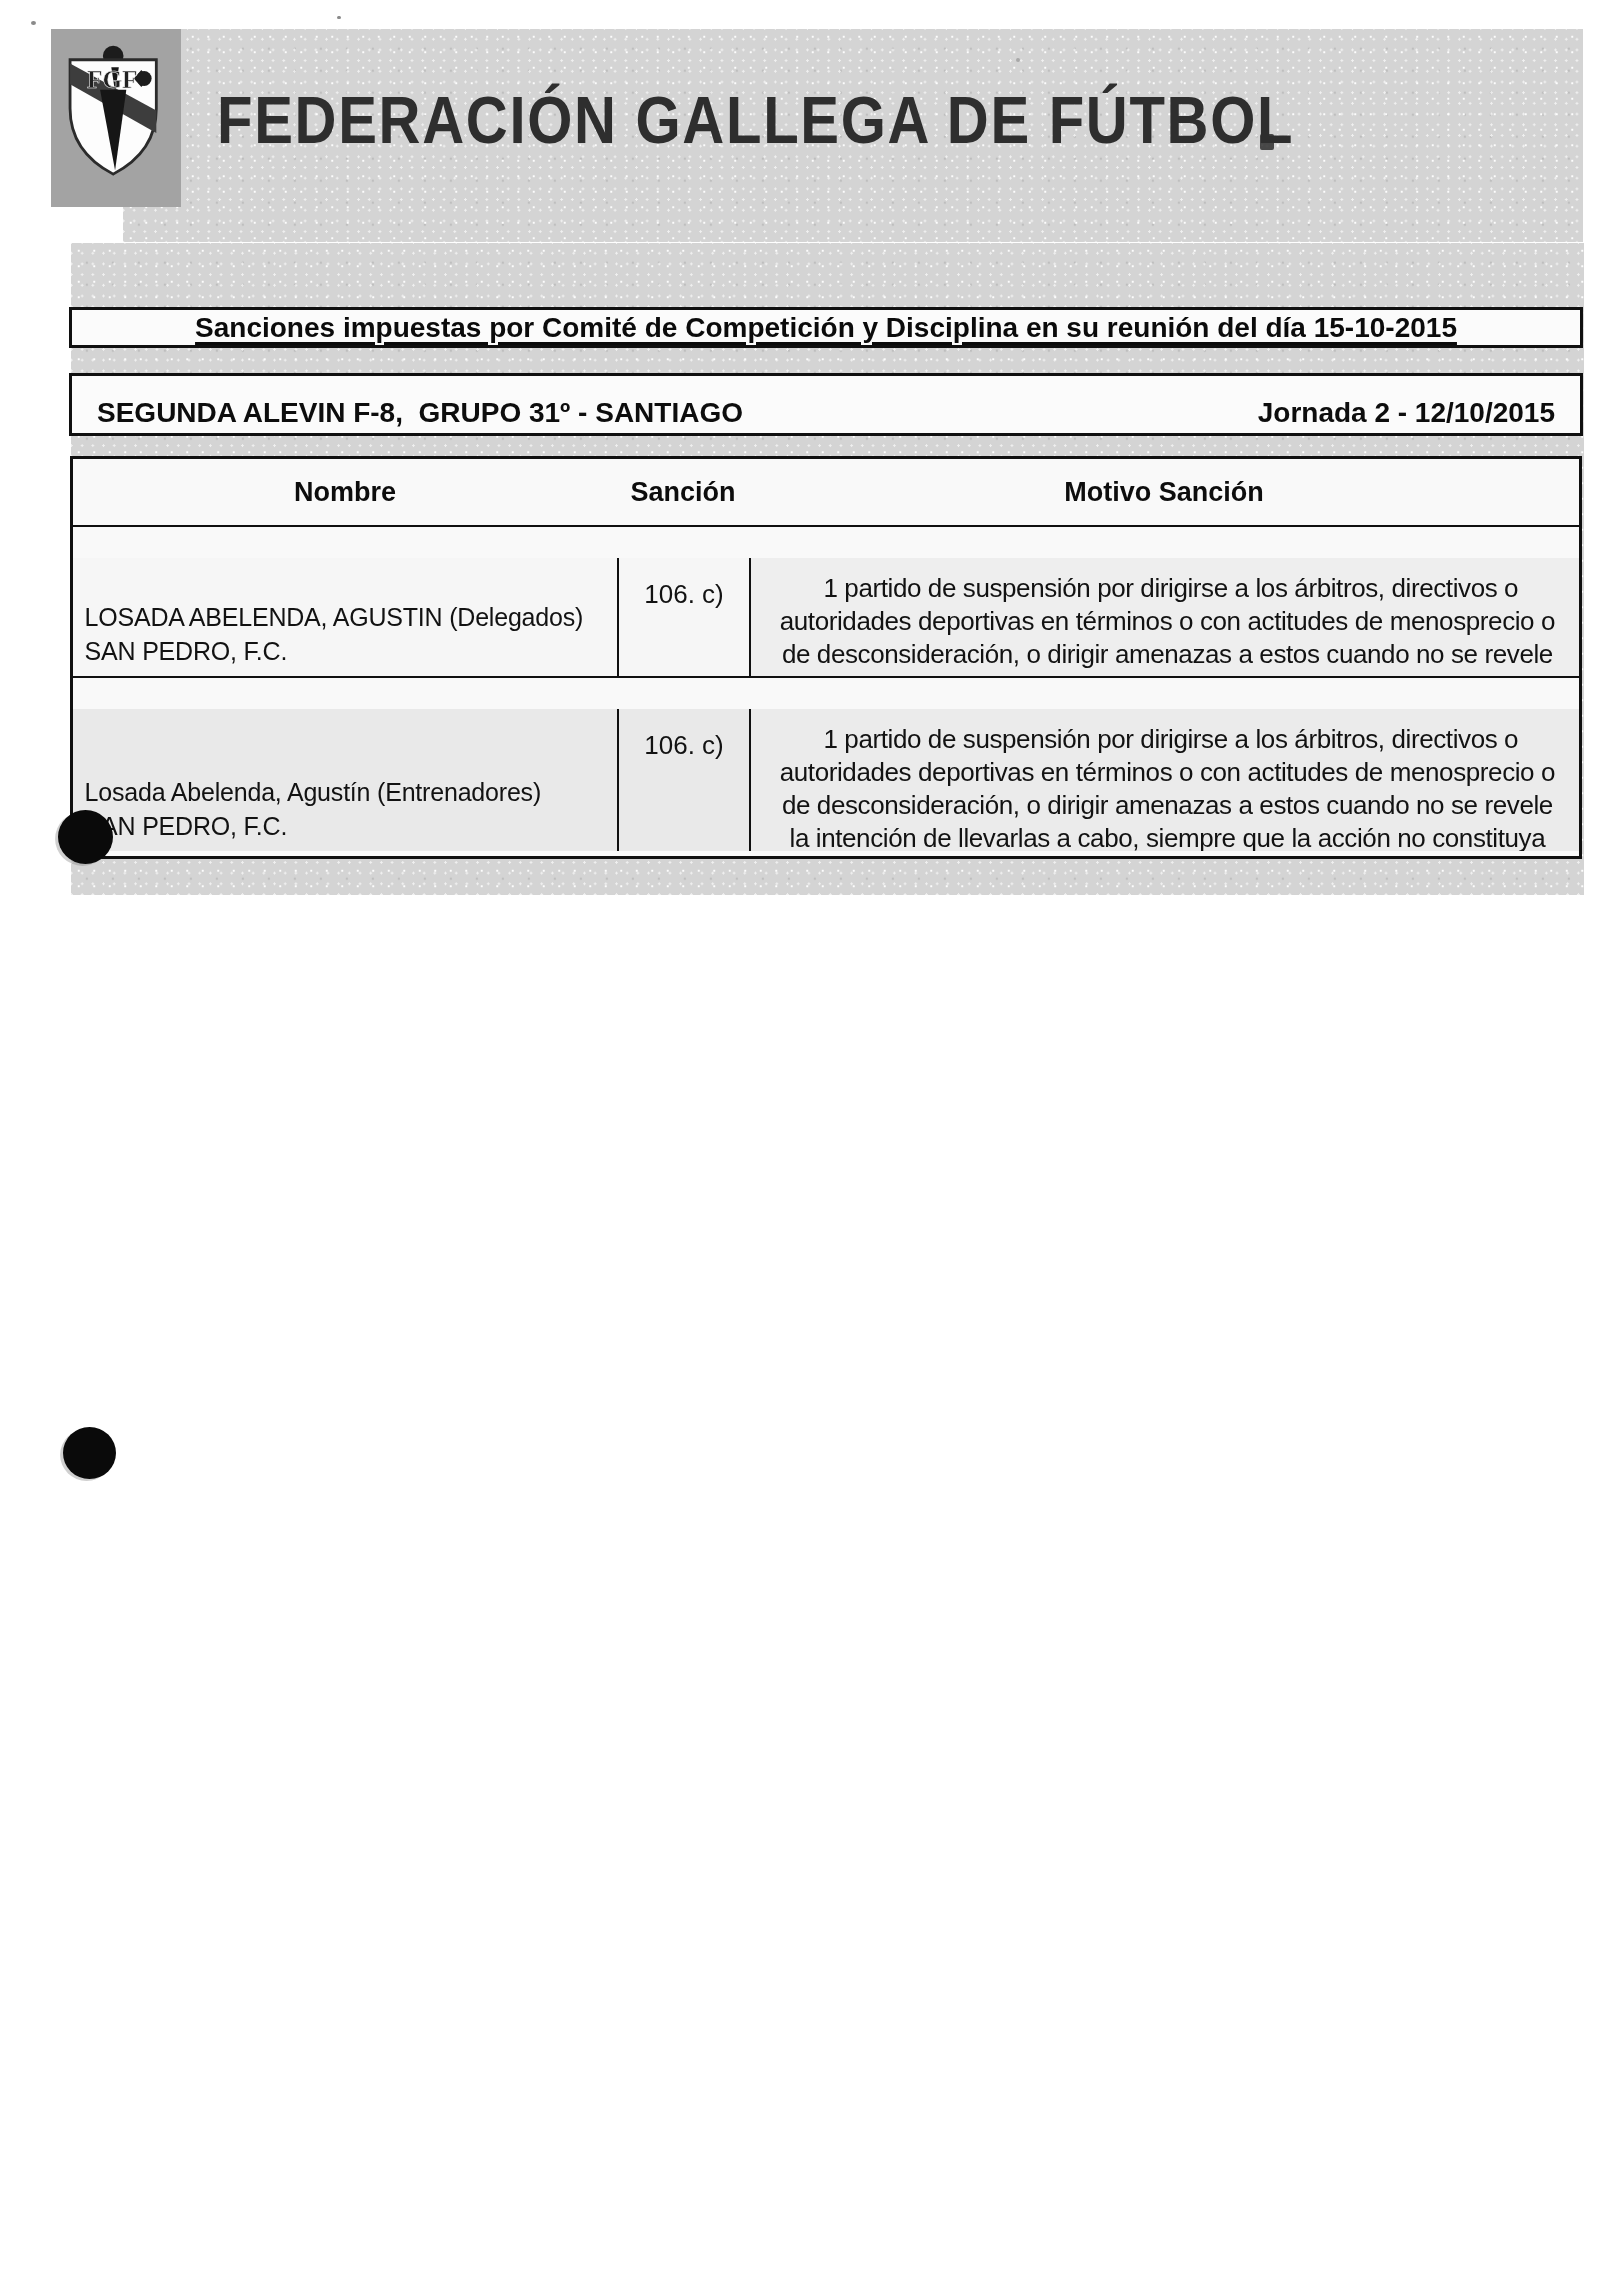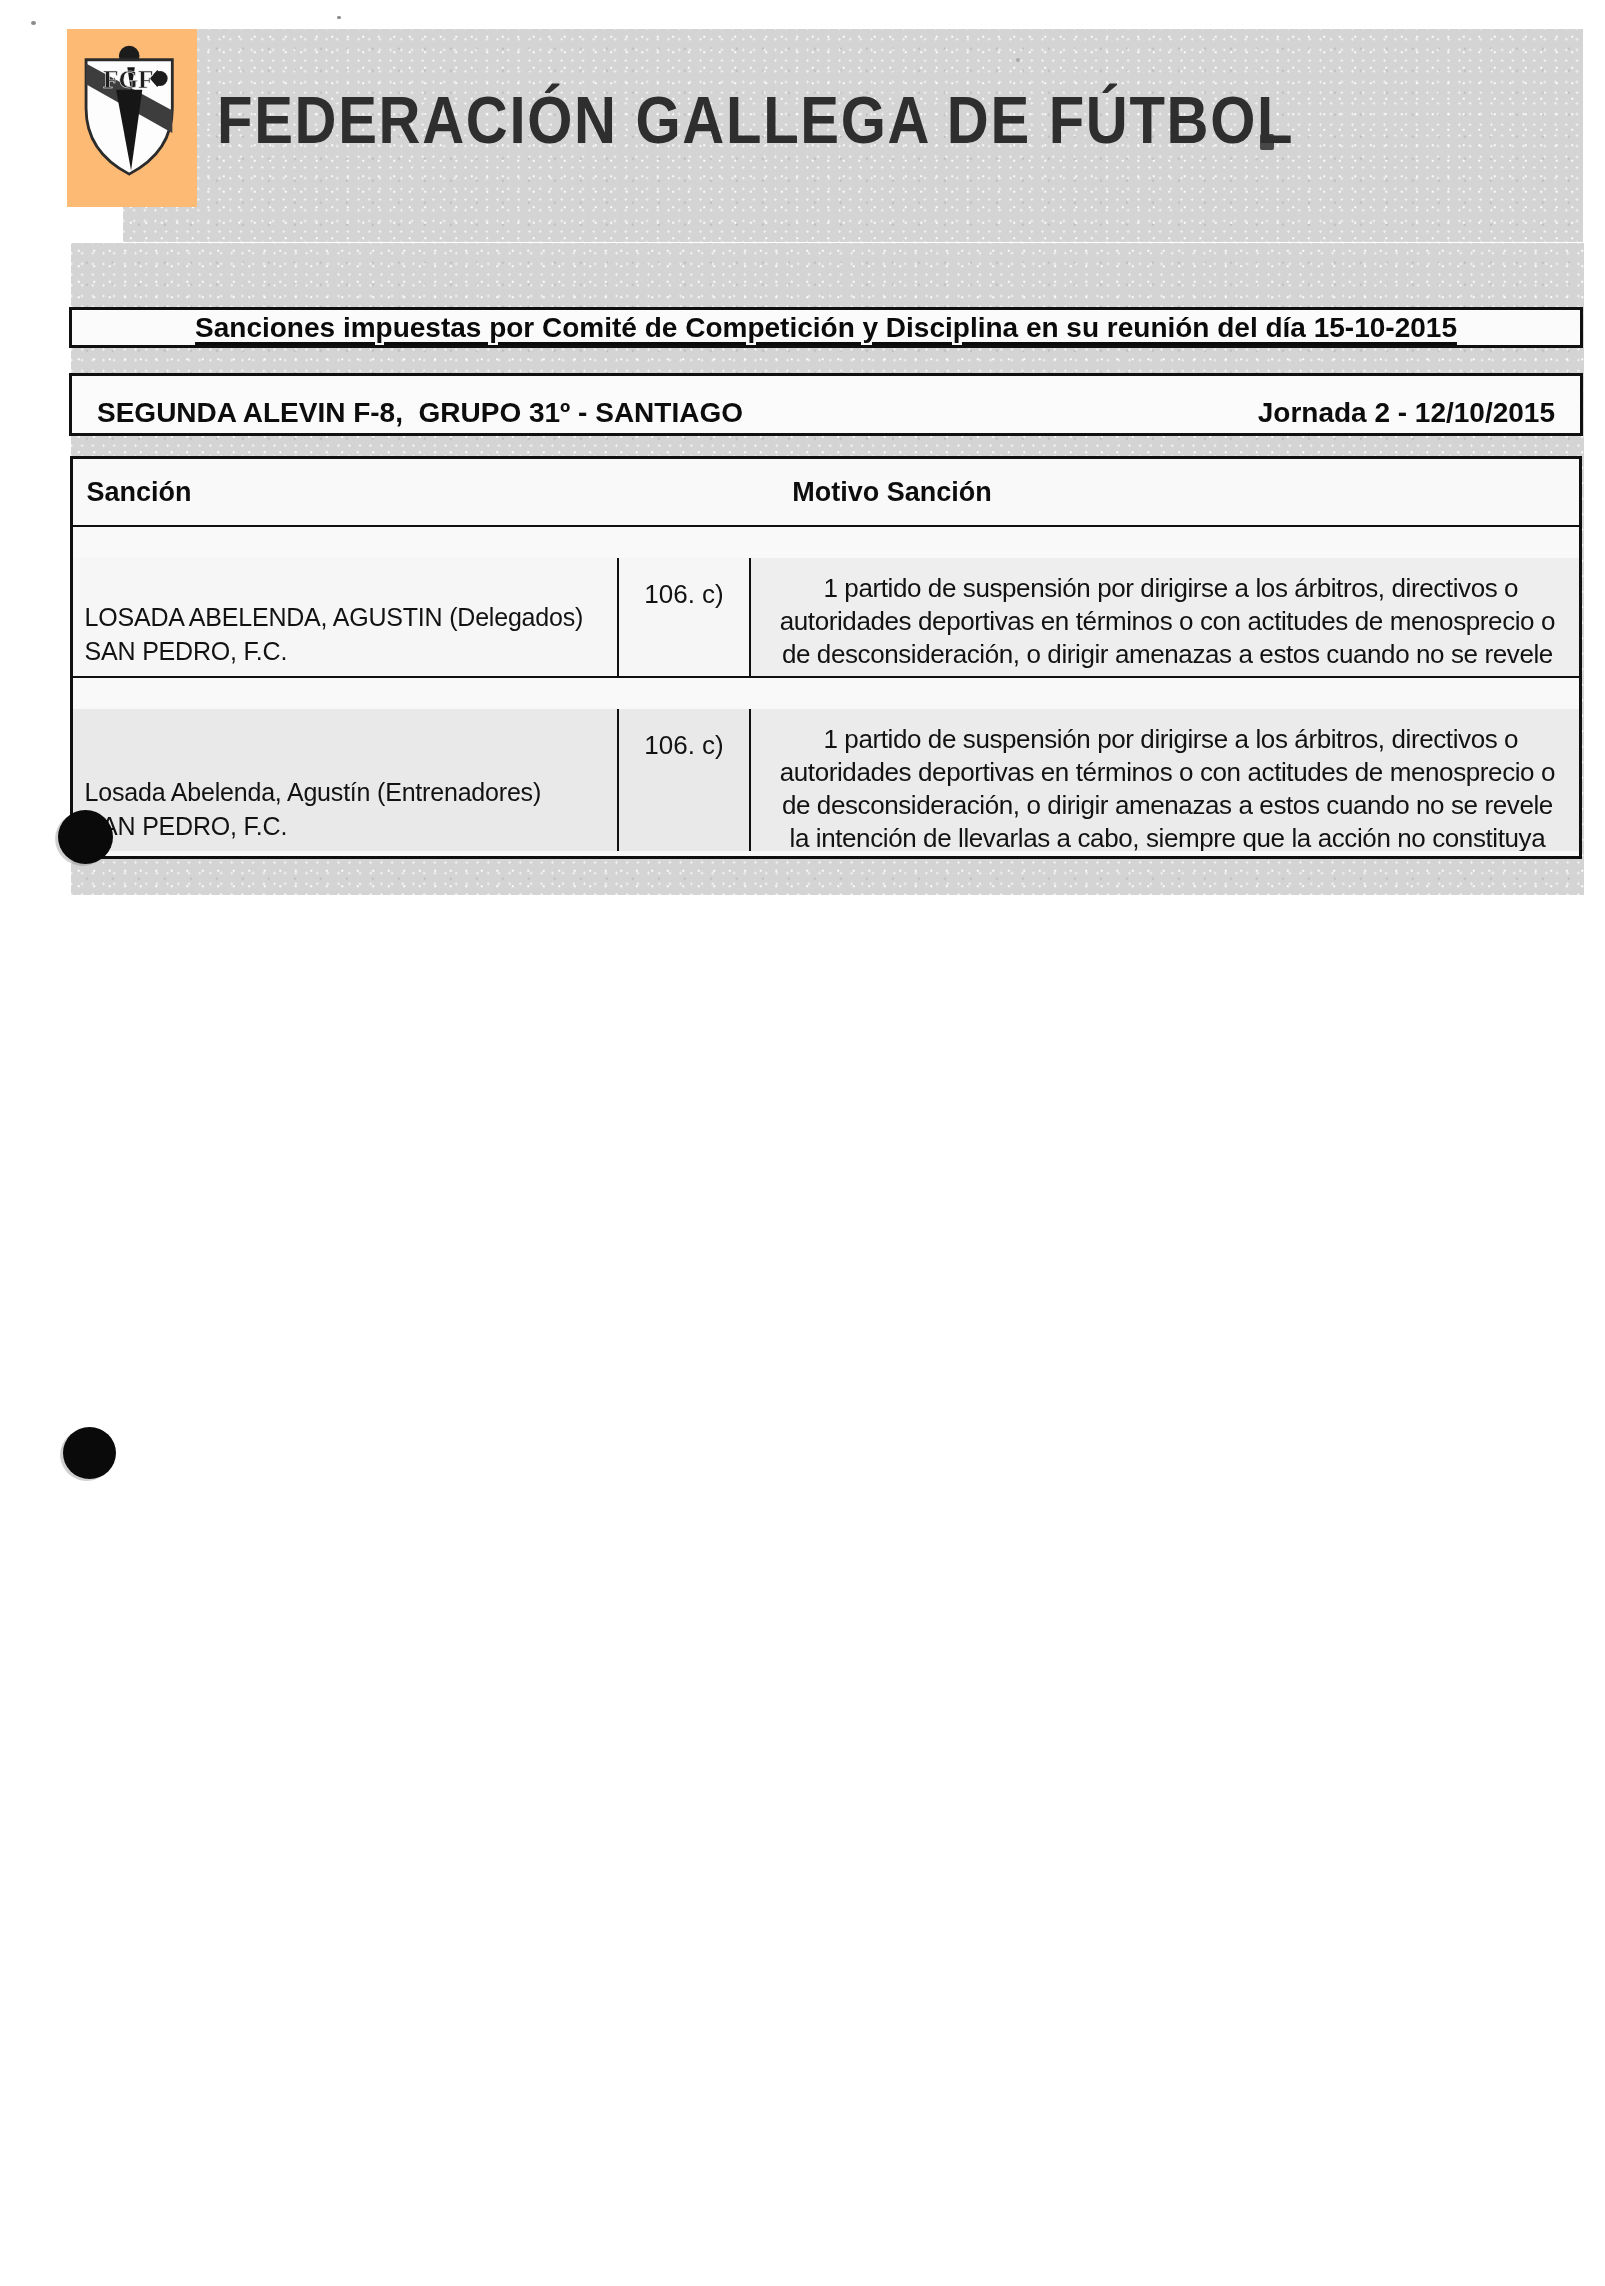--- a/index.html
+++ b/index.html
@@ -19,21 +19,21 @@
   }
   .band-top{left:123px;top:29px;width:1460px;height:213px;}
   .band-main{left:71px;top:243px;width:1513px;height:652px;}
   .tex-light{
     background-image:
       radial-gradient(circle, rgba(255,255,255,.9) 1.2px, rgba(255,255,255,0) 1.4px),
       radial-gradient(circle, rgba(170,170,170,.25) 1.3px, rgba(170,170,170,0) 1.5px);
     background-size:14.6px 14.6px, 22px 20.4px;
     background-position:1.9px 1.9px, 8.7px 6.8px;
   }
-  .logo-box{position:absolute;left:67px;top:29px;width:130px;height:178px;background:#fdba74;}
+  .logo-box{position:absolute;left:51px;top:29px;width:130px;height:178px;background:#a3a3a3;}
   .logo-box svg{position:absolute;left:1.9px;top:11.6px;}
   .org-title{
     position:absolute;left:217px;top:82px;margin:0;
     font-size:66px;font-weight:bold;color:#2e2e2e;letter-spacing:1.9px;white-space:nowrap;
     transform:scaleX(0.88);transform-origin:left center;
   }
   .title-box{
     position:absolute;left:69px;top:307px;width:1514px;height:41px;box-sizing:border-box;
     background:#fbfbfb;border:3.9px solid #101010;
     display:flex;align-items:center;justify-content:center;
@@ -111,20 +111,21 @@
     <span>Sanciones impuestas por Comité de Competición y Disciplina en su reunión del día 15-10-2015</span>
   </div>
 
   <div class="comp-bar">
     <span>SEGUNDA ALEVIN F-8,  GRUPO 31º - SANTIAGO</span>
     <span>Jornada 2 - 12/10/2015</span>
   </div>
 
   <div class="s-table">
     <div class="thead">
+      <span class="th th-nombre">Nombre</span>
       <span class="th th-articulo">Sanción</span>
       <span class="th th-motivo">Motivo Sanción</span>
     </div>
     <div class="trow trow-0">
       <div class="td td-nombre">LOSADA ABELENDA, AGUSTIN (Delegados)
 SAN PEDRO, F.C.</div>
       <div class="td td-articulo">106. c)</div>
       <div class="td td-motivo tex-light"> 1 partido de suspensión por dirigirse a los árbitros, directivos o
 autoridades deportivas en términos o con actitudes de menosprecio o
 de desconsideración, o dirigir amenazas a estos cuando no se revele

